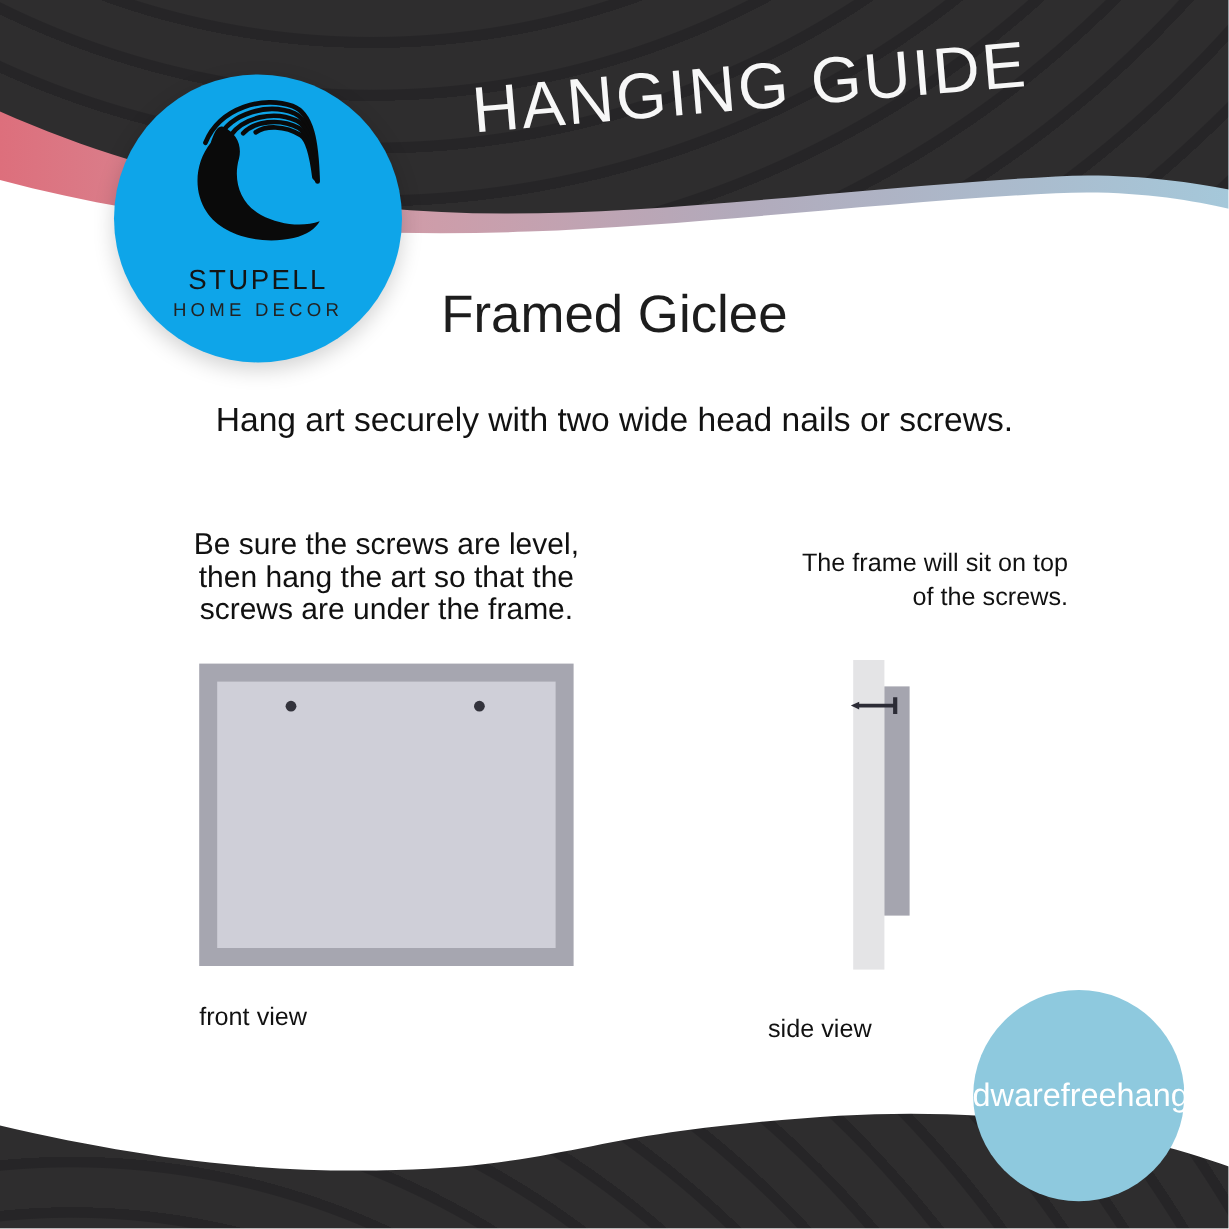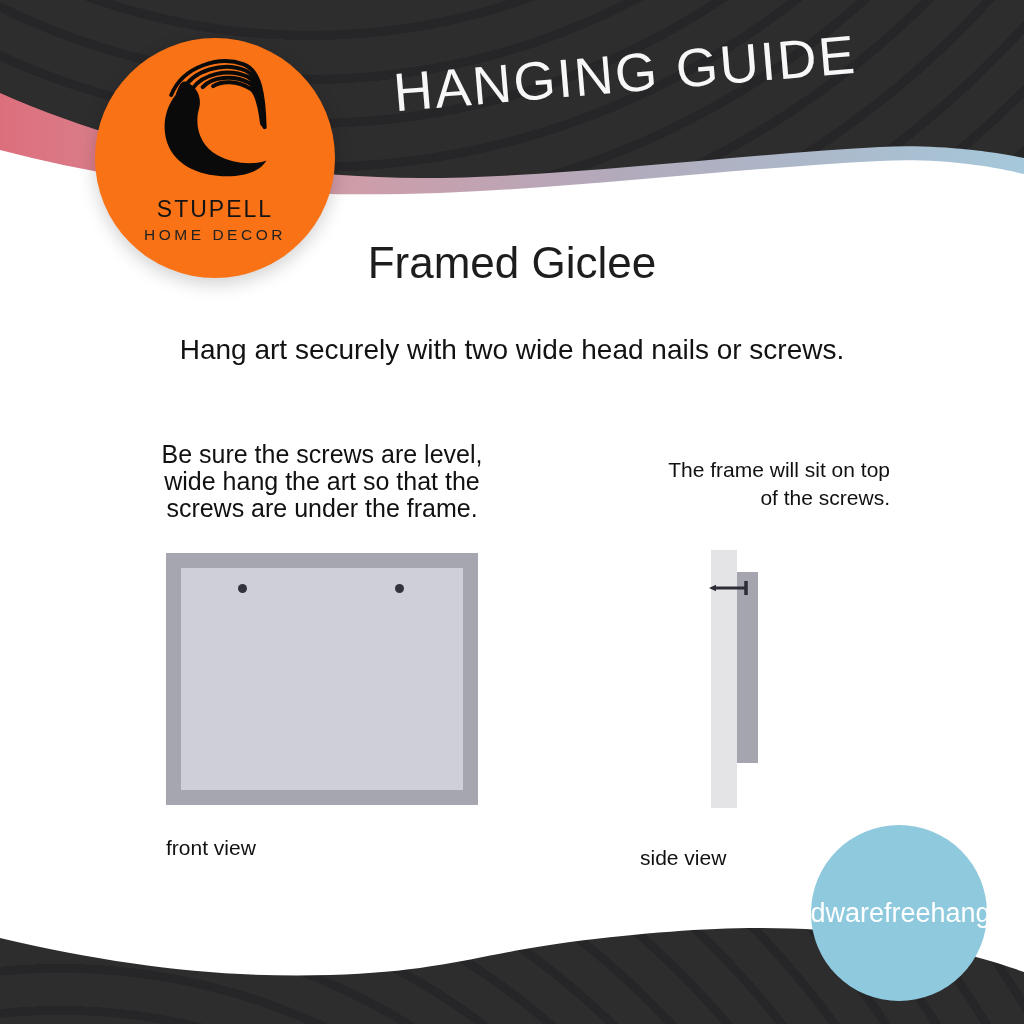--- a/index.html
+++ b/index.html
@@ -13,22 +13,22 @@
   
   .top-wave{left:0;top:0;z-index:1;}
   .main-title{
     left:345px;top:42px;width:560px;height:62px;z-index:2;
     text-align:center;font-size:54px;letter-spacing:2px;font-weight:normal;
     color:#f7f7f7;transform:rotate(-4.8deg);white-space:nowrap;
   }
 
   
   .logo-circle{
-    left:95px;top:38px;width:240px;height:240px;border-radius:50%;
-    background:#f97316;z-index:3;box-shadow:0 6px 18px rgba(0,0,0,0.18);
+    left:95px;top:62px;width:240px;height:240px;border-radius:50%;
+    background:#0ea5e9;z-index:3;box-shadow:0 6px 18px rgba(0,0,0,0.18);
   }
   .logo-s{left:63px;top:15px;}
   .brand-name{left:0;top:158px;width:100%;text-align:center;
     font-size:23px;letter-spacing:2px;color:#141414;}
   .brand-sub{left:0;top:188px;width:100%;text-align:center;
     font-size:15.5px;letter-spacing:3.5px;color:#222;}
 
   
   .product-type{left:0;top:238px;width:1024px;text-align:center;
     font-size:44px;color:#1d1d1d;}
@@ -111,21 +111,21 @@
     </svg>
     <div class="abs brand-name">STUPELL</div>
     <div class="abs brand-sub">HOME DECOR</div>
   </div>
 
   <div class="abs product-type">Framed Giclee</div>
   <div class="abs intro-line">Hang art securely with two wide head nails or screws.</div>
 
   <div class="abs para para-front">
     <div>Be sure the screws are level,</div>
-    <div>wide hang the art so that the</div>
+    <div>then hang the art so that the</div>
     <div>screws are under the frame.</div>
   </div>
 
   <div class="abs para para-side">
     <div>The frame will sit on top</div>
     <div>of the screws.</div>
   </div>
 
   <div class="abs frame-outer">
     <div class="abs frame-inner"></div>

